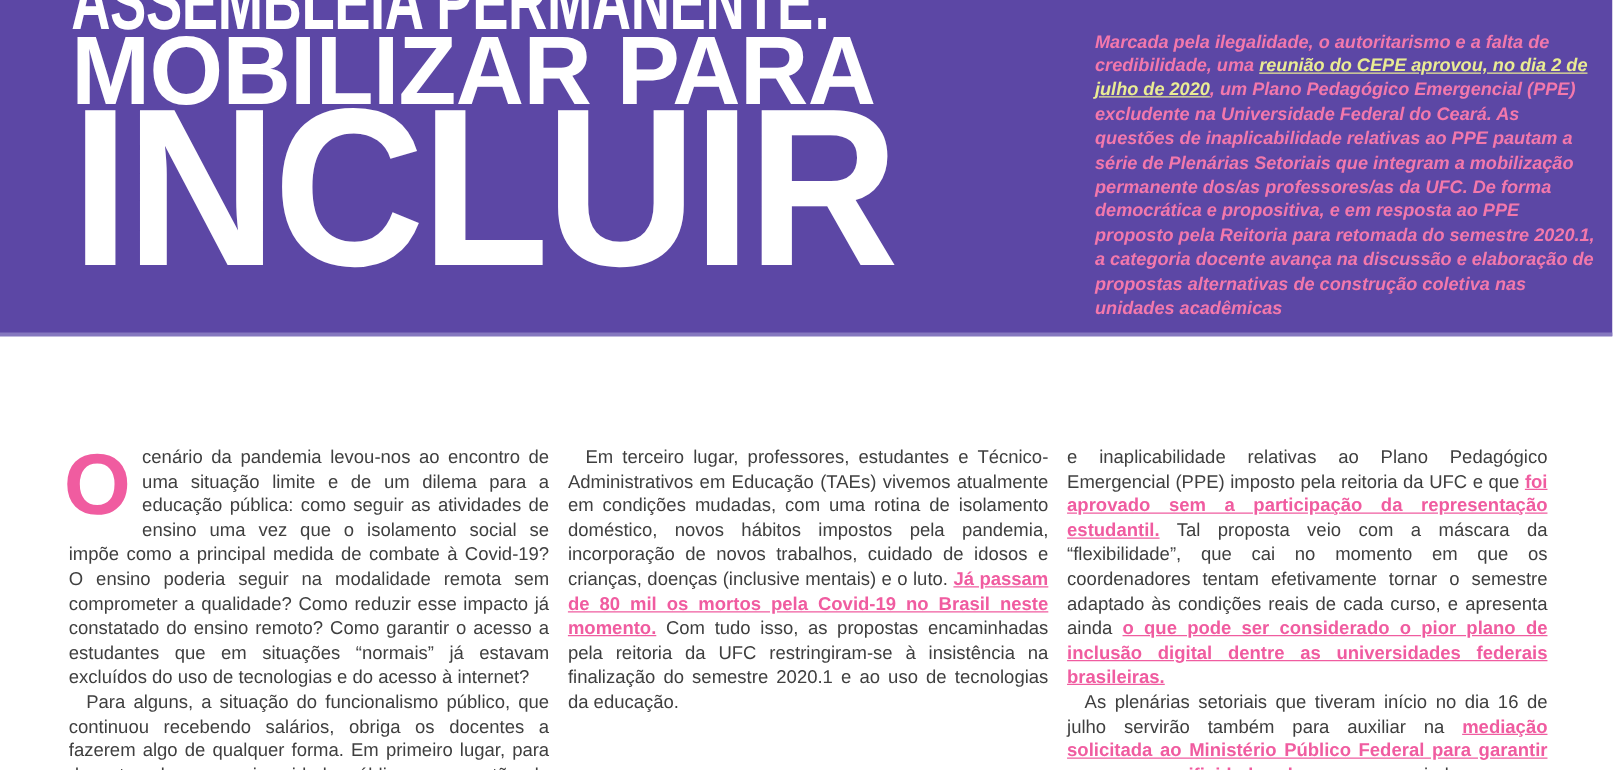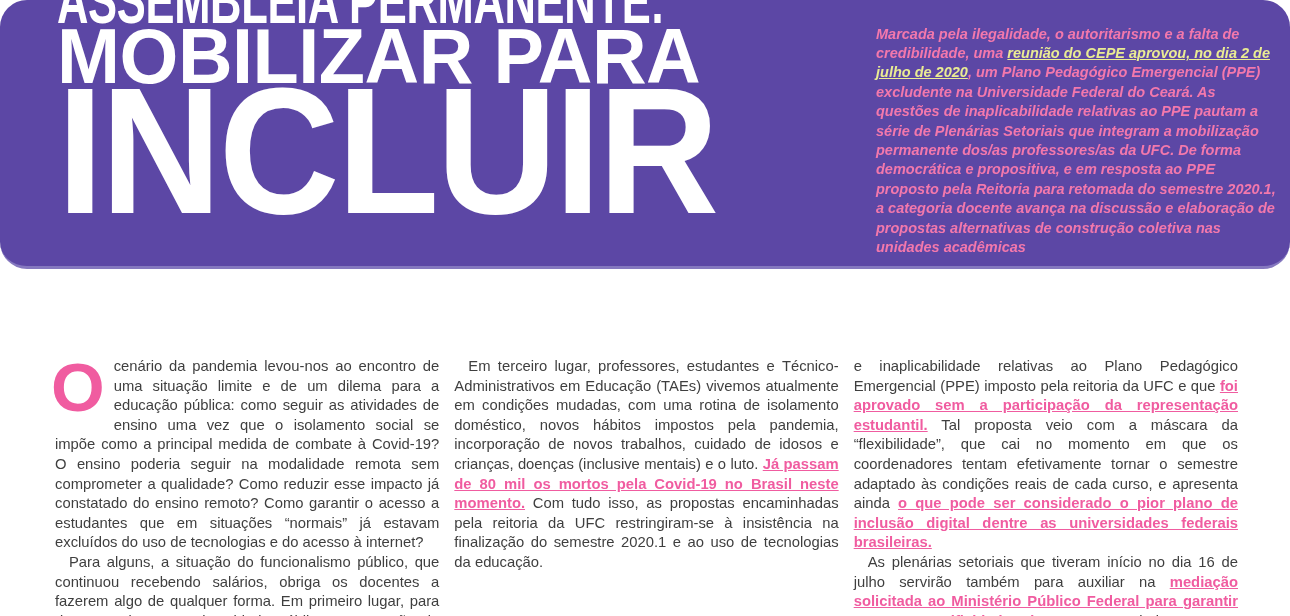--- a/index.html
+++ b/index.html
@@ -4,21 +4,20 @@
 <style>
   html,body{margin:0;padding:0}
   body{
     width:1290px;height:616px;overflow:hidden;background:#ffffff;
     font-family:"Liberation Sans",sans-serif;position:relative;
   }
   
   .masthead{
     position:relative;height:266px;background:#5C47A5;
     border-bottom:3px solid #8578BF;
-    border-radius:27px;
   }
   .title-line{
     position:absolute;left:57px;color:#ffffff;font-weight:700;
     white-space:nowrap;line-height:1;transform-origin:left top;
     letter-spacing:-0.5px;
   }
   .title-line1{top:-31px;font-size:64px;transform:scaleX(.68);}
   .title-line2{top:17px;font-size:78px;transform:scaleX(.97);}
   .title-line3{top:61px;font-size:180px;transform:scaleX(.93);letter-spacing:-3px;}
   

